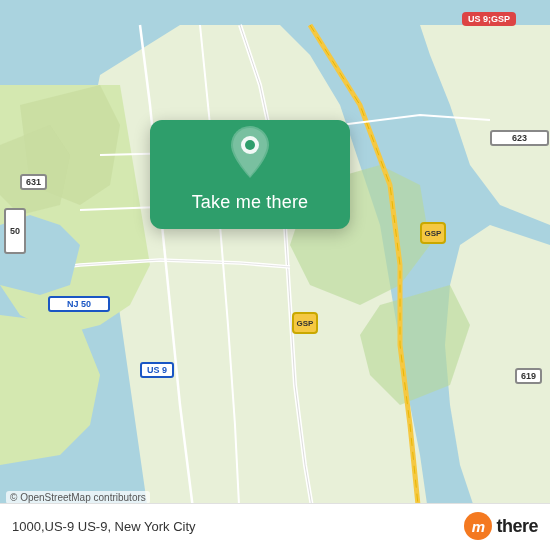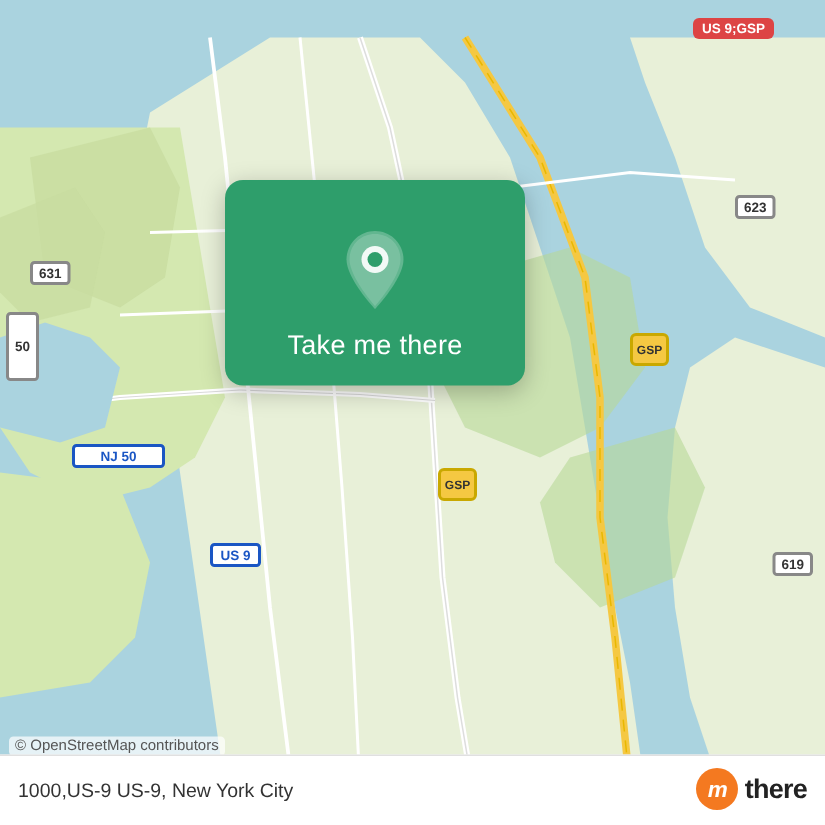--- a/index.html
+++ b/index.html
@@ -24,21 +24,21 @@
     #popup-card {
       position: absolute;
       top: 120px;
       left: 150px;
       width: 200px;
       background: #2e9e6b;
       border-radius: 12px;
       display: flex;
       flex-direction: column;
       align-items: center;
-      padding: 34px 20px 16px 20px;
+      padding: 6px 20px 16px 20px;
       box-shadow: 0 4px 16px rgba(0,0,0,0.25);
       z-index: 10;
     }
 
     #pin-icon-wrap {
       width: 56px;
       height: 56px;
       display: flex;
       align-items: center;
       justify-content: center;
@@ -171,21 +171,21 @@
   </div>
 
   <div style="position:absolute; top:12px; left:462px; background:#d44; color:#fff; font-size:9px; font-weight:bold; padding:2px 6px; border-radius:4px; z-index:6; white-space:nowrap;">US 9;GSP</div>
 
   <div style="position:absolute; top:128px; left:20px; background:#fff; border:2px solid #888; color:#333; font-size:9px; font-weight:bold; padding:1px 4px; border-radius:3px; z-index:6;margin-top:46px;">631</div>
 
   <div style="position:absolute; top:208px; left:4px; background:#fff; border:2px solid #888; color:#333; font-size:9px; font-weight:bold; padding:16px 4px; border-radius:3px; z-index:6;">50</div>
 
   <div style="position:absolute; top:222px; left:420px; background:#f5c842; border:2px solid #c9a800; color:#333; font-size:8px; font-weight:bold; width:26px; height:22px; border-radius:4px; display:flex; align-items:center; justify-content:center; z-index:6;">GSP</div>
 
-  <div style="position:absolute; top:130px; left:490px; background:#fff; border:2px solid #888; color:#333; font-size:9px; font-weight:bold; padding:1px 4px; border-radius:3px; z-index:6;">623</div>
+  <div style="position:absolute; top:130px; left:490px; background:#fff; border:2px solid #888; color:#333; font-size:9px; font-weight:bold; padding:1px 20px; border-radius:3px; z-index:6;">623</div>
 
   <div style="position:absolute; top:296px; left:48px; background:#fff; border:2px solid #1a56c4; color:#1a56c4; font-size:9px; font-weight:bold; padding:1px 17px; border-radius:3px; z-index:6;">NJ 50</div>
 
   <div style="position:absolute; top:312px; left:292px; background:#f5c842; border:2px solid #c9a800; color:#333; font-size:8px; font-weight:bold; width:26px; height:22px; border-radius:4px; display:flex; align-items:center; justify-content:center; z-index:6;">GSP</div>
 
   <div style="position:absolute; top:362px; left:140px; background:#fff; border:2px solid #1a56c4; color:#1a56c4; font-size:9px; font-weight:bold; padding:1px 5px; border-radius:3px; z-index:6;">US 9</div>
 
   <div style="position:absolute; top:368px; left:488px; background:#fff; border:2px solid #888; color:#333; font-size:9px; font-weight:bold; padding:1px 4px; border-radius:3px; z-index:6;margin-left:27px;">619</div>
 
   <div id="osm-attribution">© OpenStreetMap contributors</div>

